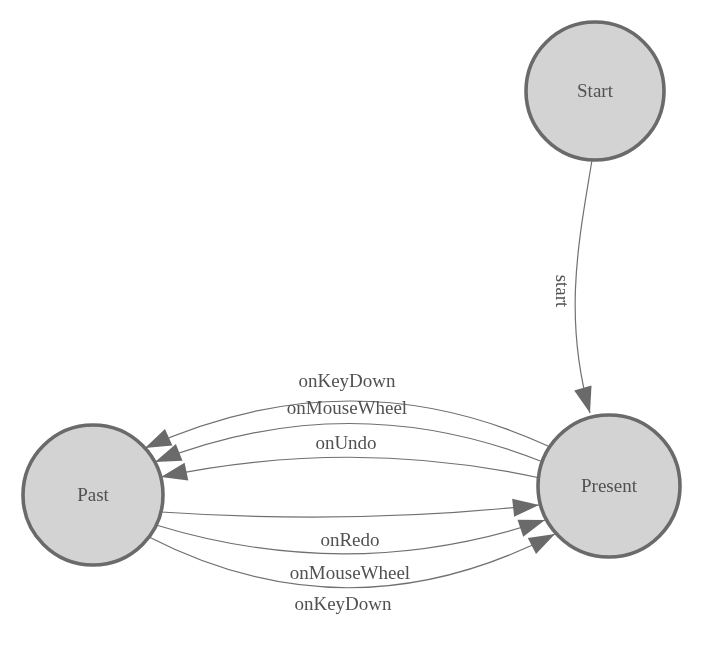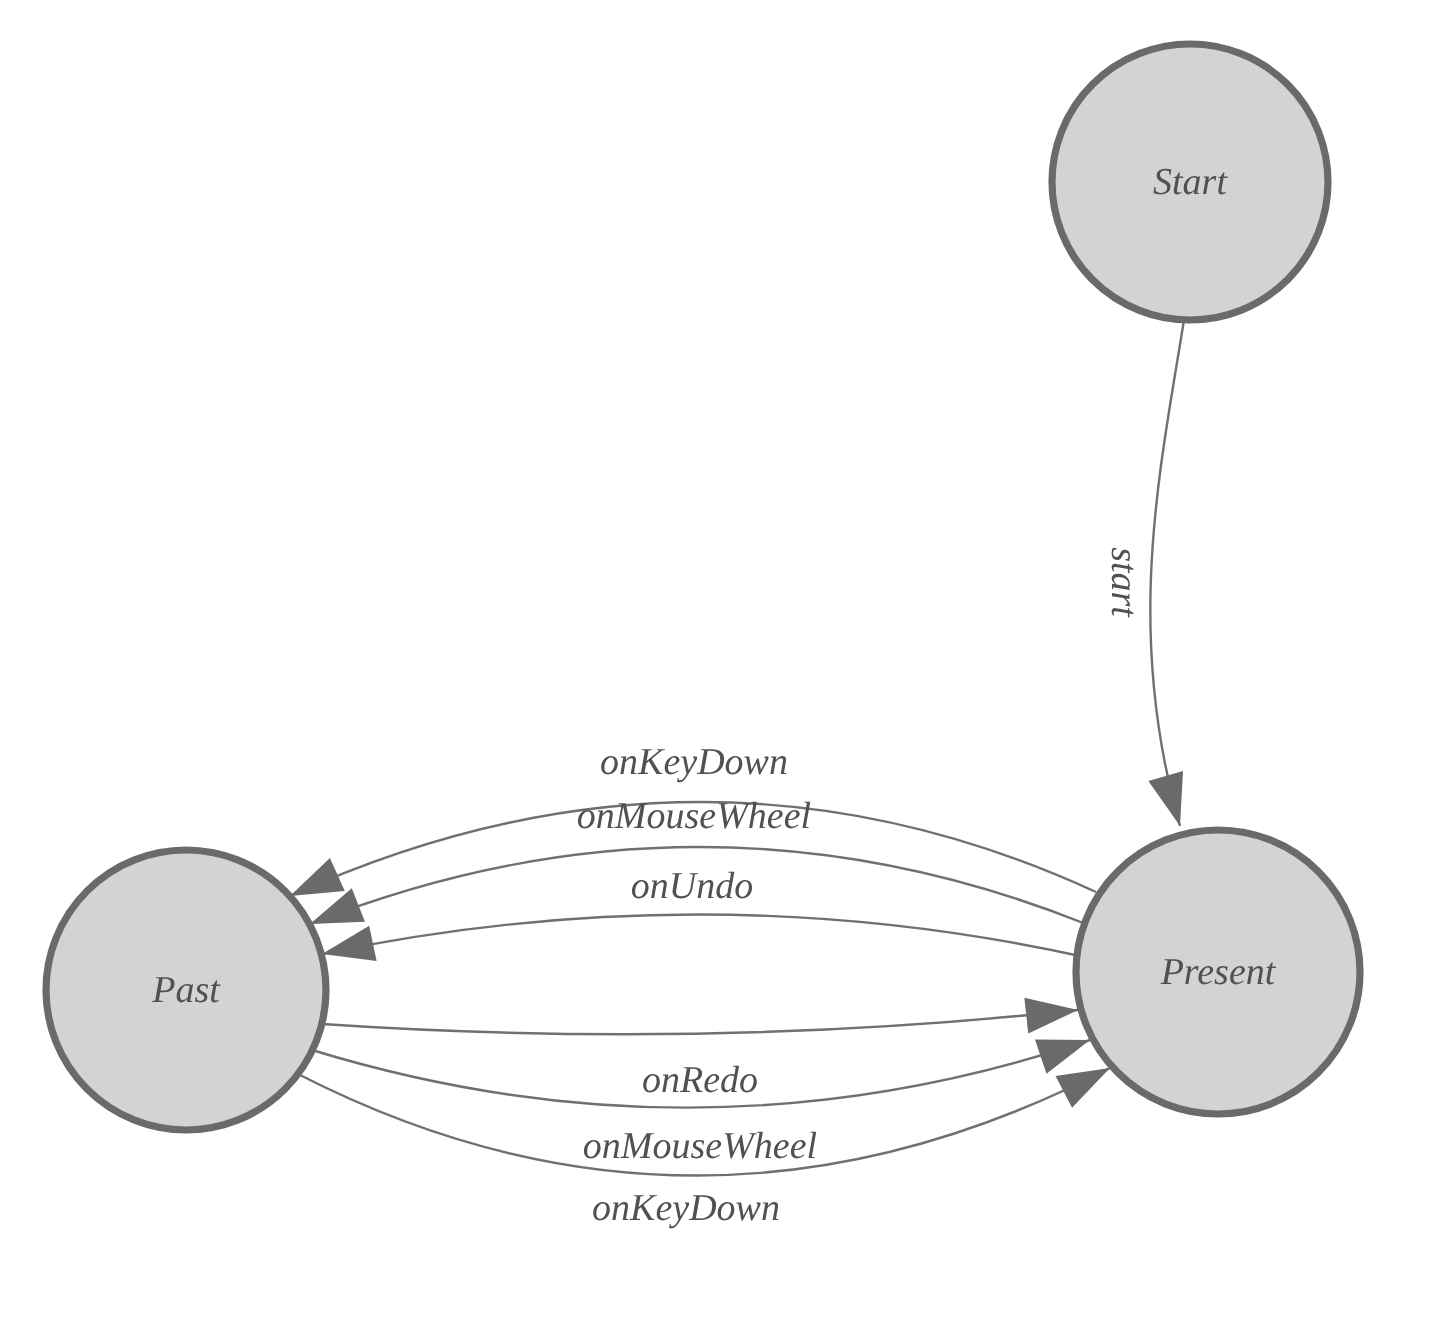--- a/index.html
+++ b/index.html
@@ -6,21 +6,20 @@
     margin: 0;
     padding: 0;
     background: #ffffff;
   }
   .canvas {
     width: 721px;
     height: 670px;
     background: #ffffff;
     position: relative;
     font-family: "Liberation Serif", "DejaVu Serif", serif;
-    font-style: italic;
   }
   svg { display: block; }
   .node-circle {
     stroke: #6a6a6a;
     stroke-width: 3.6;
   }
   .edge-path {
     fill: none;
     stroke-width: 1.2;
   }

